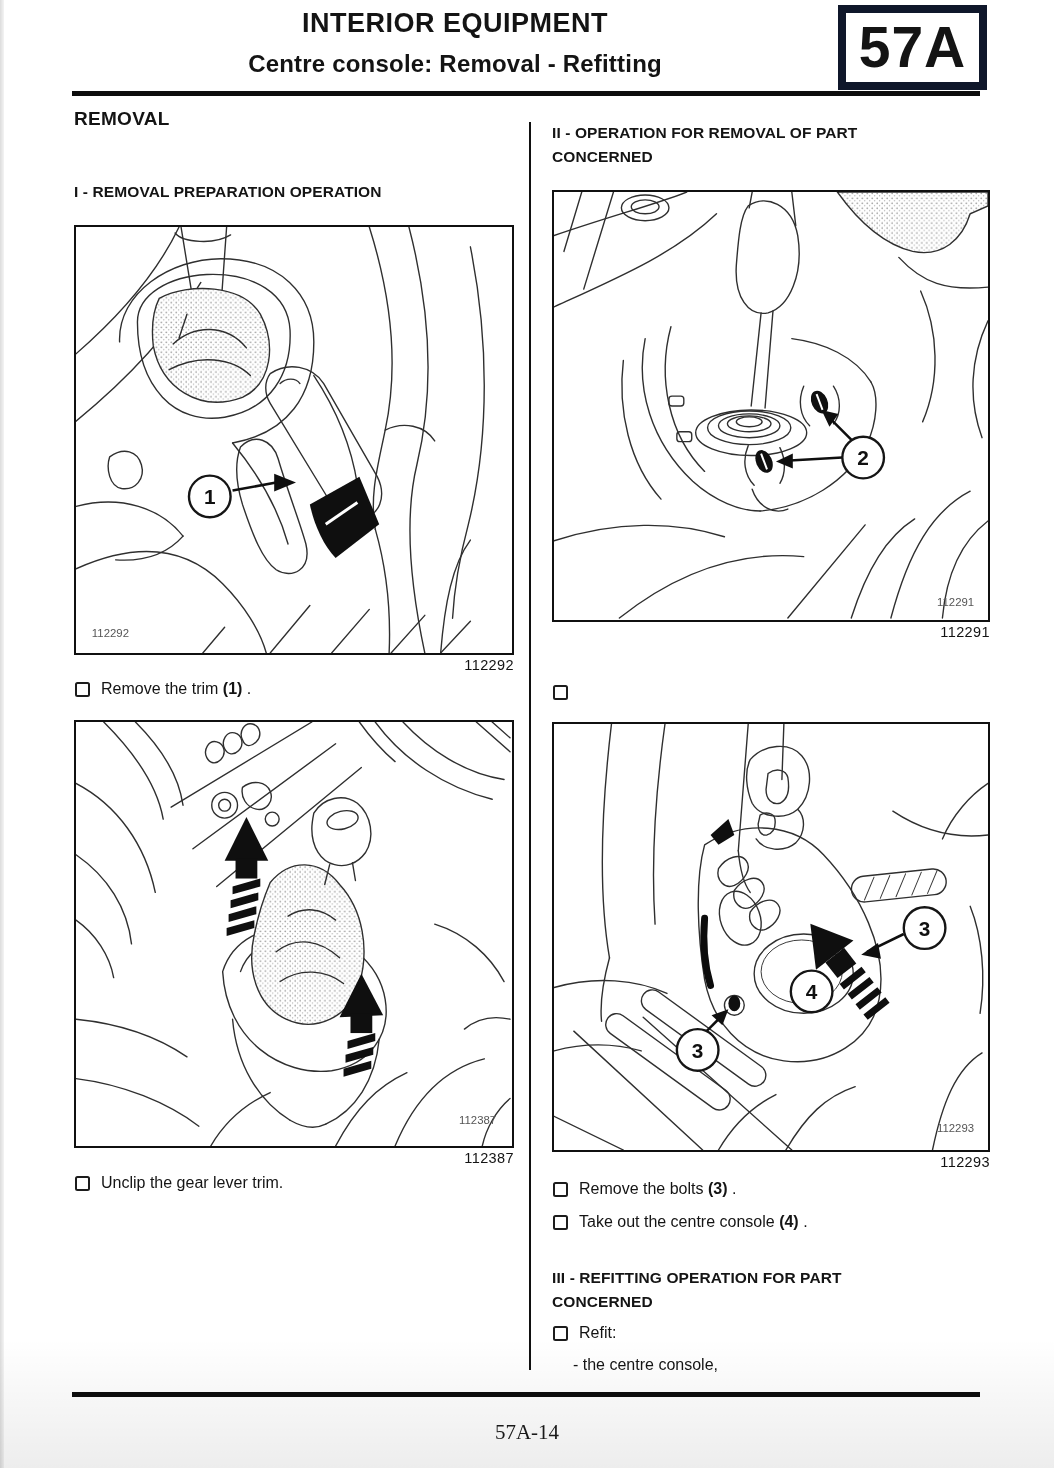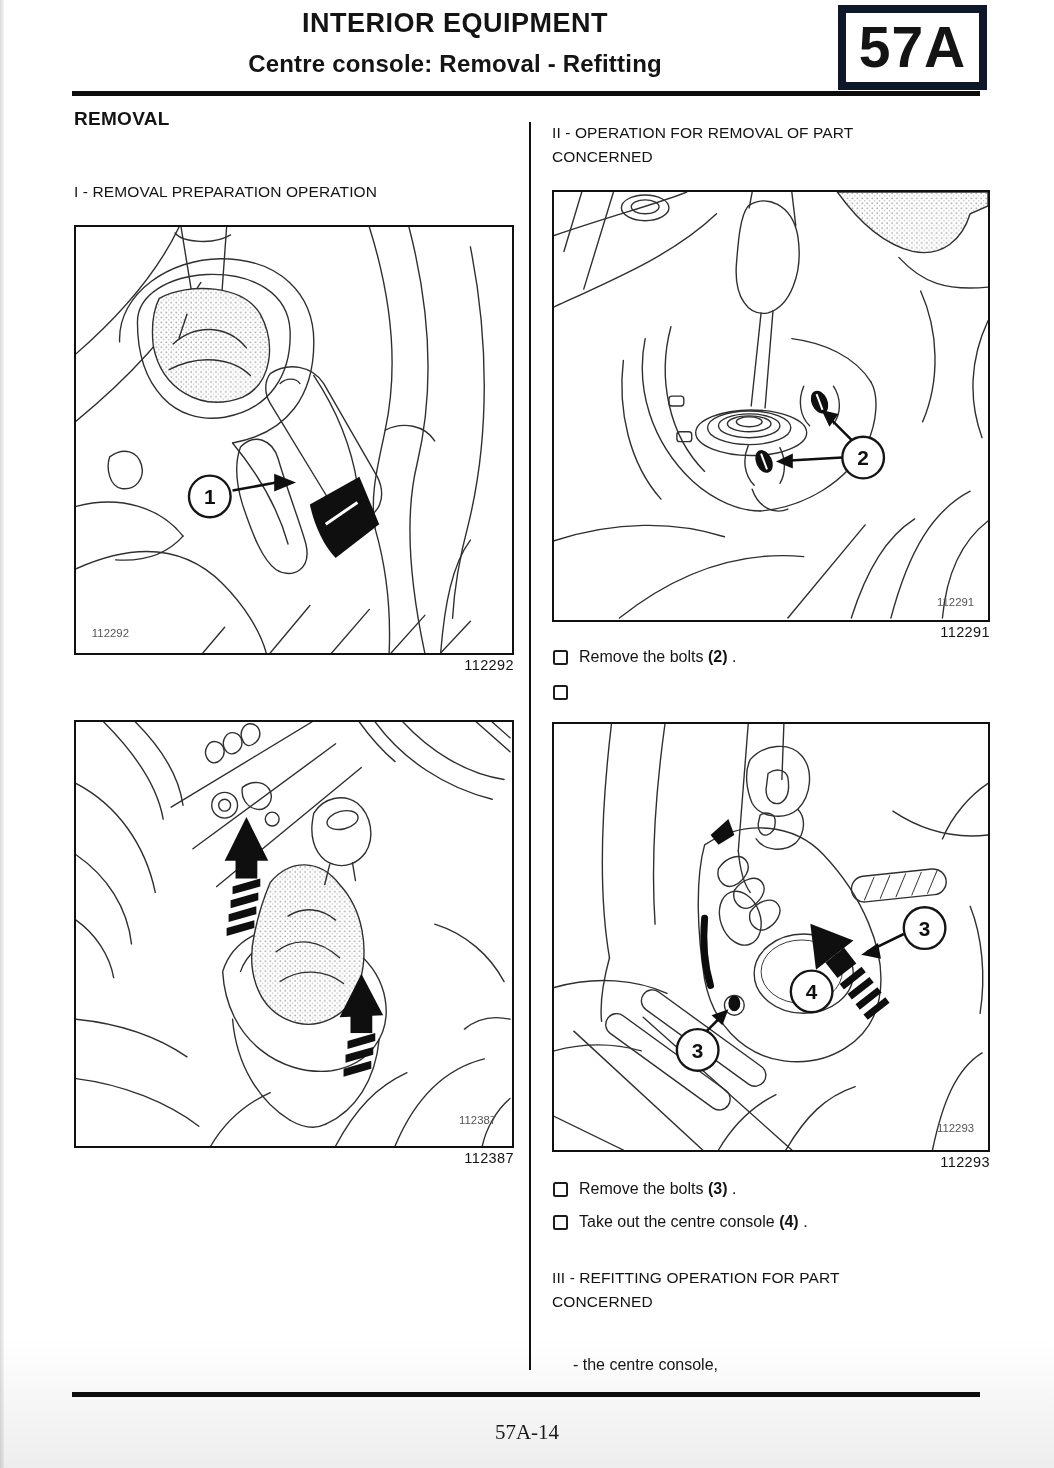--- a/index.html
+++ b/index.html
@@ -18,21 +18,21 @@
   .hdr-title { left:72px; top:50px; width:766px; text-align:center;
     font-size:24px; font-weight:bold; letter-spacing:0.2px; }
   .code-box { left:838px; top:5px; width:133px; height:69px; border:8px solid #0f172a;
     text-align:center; line-height:69px; font-size:57px; font-weight:bold; letter-spacing:1px; }
   .rule { background:#0d0d0d; }
   .hdr-rule { left:72px; top:91px; width:908px; height:5px; }
   .ftr-rule { left:72px; top:1392px; width:908px; height:5px; }
   .vdiv { left:529px; top:122px; width:2px; height:1248px; background:#111; }
 
   .h1 { font-size:19px; font-weight:bold; letter-spacing:0.3px; }
-  .h2 { font-size:15.5px; font-weight:normal; line-height:24px; letter-spacing:0.1px; }
+  .h2 { font-size:15.5px; font-weight:bold; line-height:24px; letter-spacing:0.1px; }
 
   .figure { border:2px solid #101010; background:#fff; }
   .figure svg { display:block; width:100%; height:100%; }
   .caption { font-size:14.5px; text-align:right; letter-spacing:0.4px; }
 
   .bullet { display:flex; align-items:flex-start; font-size:16px; line-height:22px; }
   .sq { flex:0 0 auto; width:11px; height:11px; border:2px solid #1c1c1c;
     border-radius:2.5px; margin:4px 11px 0 1px; }
   .b { font-weight:bold; }
   .subitem { font-size:16px; line-height:22px; }
@@ -108,20 +108,24 @@
       <path class="k" d="M196,430 L236,382 M258,430 L296,386 M318,430 L352,392 M368,430 L398,398 M128,430 L150,404"></path>
       <line class="al" x1="158" y1="266" x2="202" y2="258"></line>
       <polygon class="kf" points="200,249 222,258 200,267"></polygon>
       <circle class="co" cx="135" cy="272" r="21"></circle>
       <text class="ct" x="135" y="280">1</text>
       <text class="wm" x="16" y="414">112292</text>
     </svg>
   </div>
   <div class="abs caption" style="left:74px;top:657px;width:440px;">112292</div>
 
+  <div class="abs bullet" style="left:74px;top:678px;width:445px;">
+    <span class="sq"></span>
+    <span><span>Remove the trim </span><span class="b">(1)</span><span> .</span></span>
+  </div>
 
   <div class="abs figure" style="left:74px;top:720px;width:436px;height:424px;">
     <svg viewBox="0 0 440 428" preserveAspectRatio="none">
       <path class="k" d="M0,62 C42,84 70,124 80,172"></path>
       <path class="k" d="M0,134 C32,156 52,188 56,224"></path>
       <path class="k" d="M28,0 C60,32 82,64 88,98"></path>
       <path class="k" d="M60,0 C88,28 104,56 108,84"></path>
       <path class="k" d="M0,200 C20,214 34,236 38,258"></path>
       <path class="k" d="M96,86 L238,0 M118,128 L262,22 M142,166 L288,46"></path>
       <path class="k" d="M132,36 C128,28 134,18 142,20 C150,22 152,32 146,38 C141,43 135,42 132,36 Z"></path>
@@ -157,20 +161,24 @@
       <polygon class="kf" points="277,294 299,294 299,314 277,314"></polygon>
       <path class="kf" d="M274,322 L302,314 L302,322 L274,330 Z M272,336 L300,328 L300,336 L272,344 Z M270,350 L298,342 L298,350 L270,358 Z"></path>
       <path class="k" d="M0,300 C40,304 80,316 112,338"></path>
       <path class="k" d="M0,360 C48,366 92,384 124,408"></path>
       <path class="k" d="M136,428 C150,404 170,386 196,374"></path>
       <text class="wm" x="424" y="406" text-anchor="end">112387</text>
     </svg>
   </div>
   <div class="abs caption" style="left:74px;top:1150px;width:440px;">112387</div>
 
+  <div class="abs bullet" style="left:74px;top:1172px;width:445px;">
+    <span class="sq"></span>
+    <span>Unclip the gear lever trim.</span>
+  </div>
 
   <div class="abs h2" style="left:552px;top:121px;width:380px;">II - OPERATION FOR REMOVAL OF PART CONCERNED</div>
 
   <div class="abs figure" style="left:552px;top:190px;width:434px;height:428px;">
     <svg viewBox="0 0 438 432" preserveAspectRatio="none">
       <path class="k" d="M0,44 C58,24 104,12 134,0"></path>
       <path class="k" d="M0,116 C66,86 122,62 164,22"></path>
       <ellipse class="k" cx="92" cy="16" rx="24" ry="13"></ellipse>
       <ellipse class="k" cx="92" cy="15" rx="14" ry="7"></ellipse>
       <path class="k" d="M28,0 L10,60 M60,0 L30,98"></path>
@@ -210,24 +218,20 @@
       <polygon class="kf" points="270,220 287,224 278,237"></polygon>
       <line class="al" x1="291" y1="268" x2="238" y2="271"></line>
       <polygon class="kf" points="224,272 241,264 241,279"></polygon>
       <circle class="co" cx="312" cy="268" r="21"></circle>
       <text class="ct" x="312" y="276">2</text>
       <text class="wm" x="424" y="418" text-anchor="end">112291</text>
     </svg>
   </div>
   <div class="abs caption" style="left:552px;top:624px;width:438px;">112291</div>
 
-  <div class="abs bullet" style="left:552px;top:646px;width:440px;">
-    <span class="sq"></span>
-    <span><span>Remove the bolts </span><span class="b">(2)</span><span> .</span></span>
-  </div>
   <div class="abs bullet" style="left:552px;top:681px;width:440px;">
     <span class="sq"></span>
   </div>
 
   <div class="abs figure" style="left:552px;top:722px;width:434px;height:426px;">
     <svg viewBox="0 0 438 430" preserveAspectRatio="none">
       <path class="k" d="M58,0 C48,84 44,166 56,236"></path>
       <path class="k" d="M112,0 C102,72 98,142 102,202"></path>
       <path class="k" d="M0,266 C42,254 84,258 114,272"></path>
       <path class="k" d="M56,236 C50,258 46,280 48,300"></path>
@@ -286,19 +290,23 @@
     <span class="sq"></span>
     <span><span>Remove the bolts </span><span class="b">(3)</span><span> .</span></span>
   </div>
   <div class="abs bullet" style="left:552px;top:1211px;width:440px;">
     <span class="sq"></span>
     <span><span>Take out the centre console </span><span class="b">(4)</span><span> .</span></span>
   </div>
 
   <div class="abs h2" style="left:552px;top:1266px;width:370px;">III - REFITTING OPERATION FOR PART CONCERNED</div>
 
+  <div class="abs bullet" style="left:552px;top:1322px;width:440px;">
+    <span class="sq"></span>
+    <span>Refit:</span>
+  </div>
   <div class="abs subitem" style="left:573px;top:1354px;width:420px;">- the centre console,</div>
 
   <div class="abs rule ftr-rule"></div>
   <div class="abs pageno">57A-14</div>
 
   <div class="scan-bottom"></div>
 </div>
 
 </body></html>

